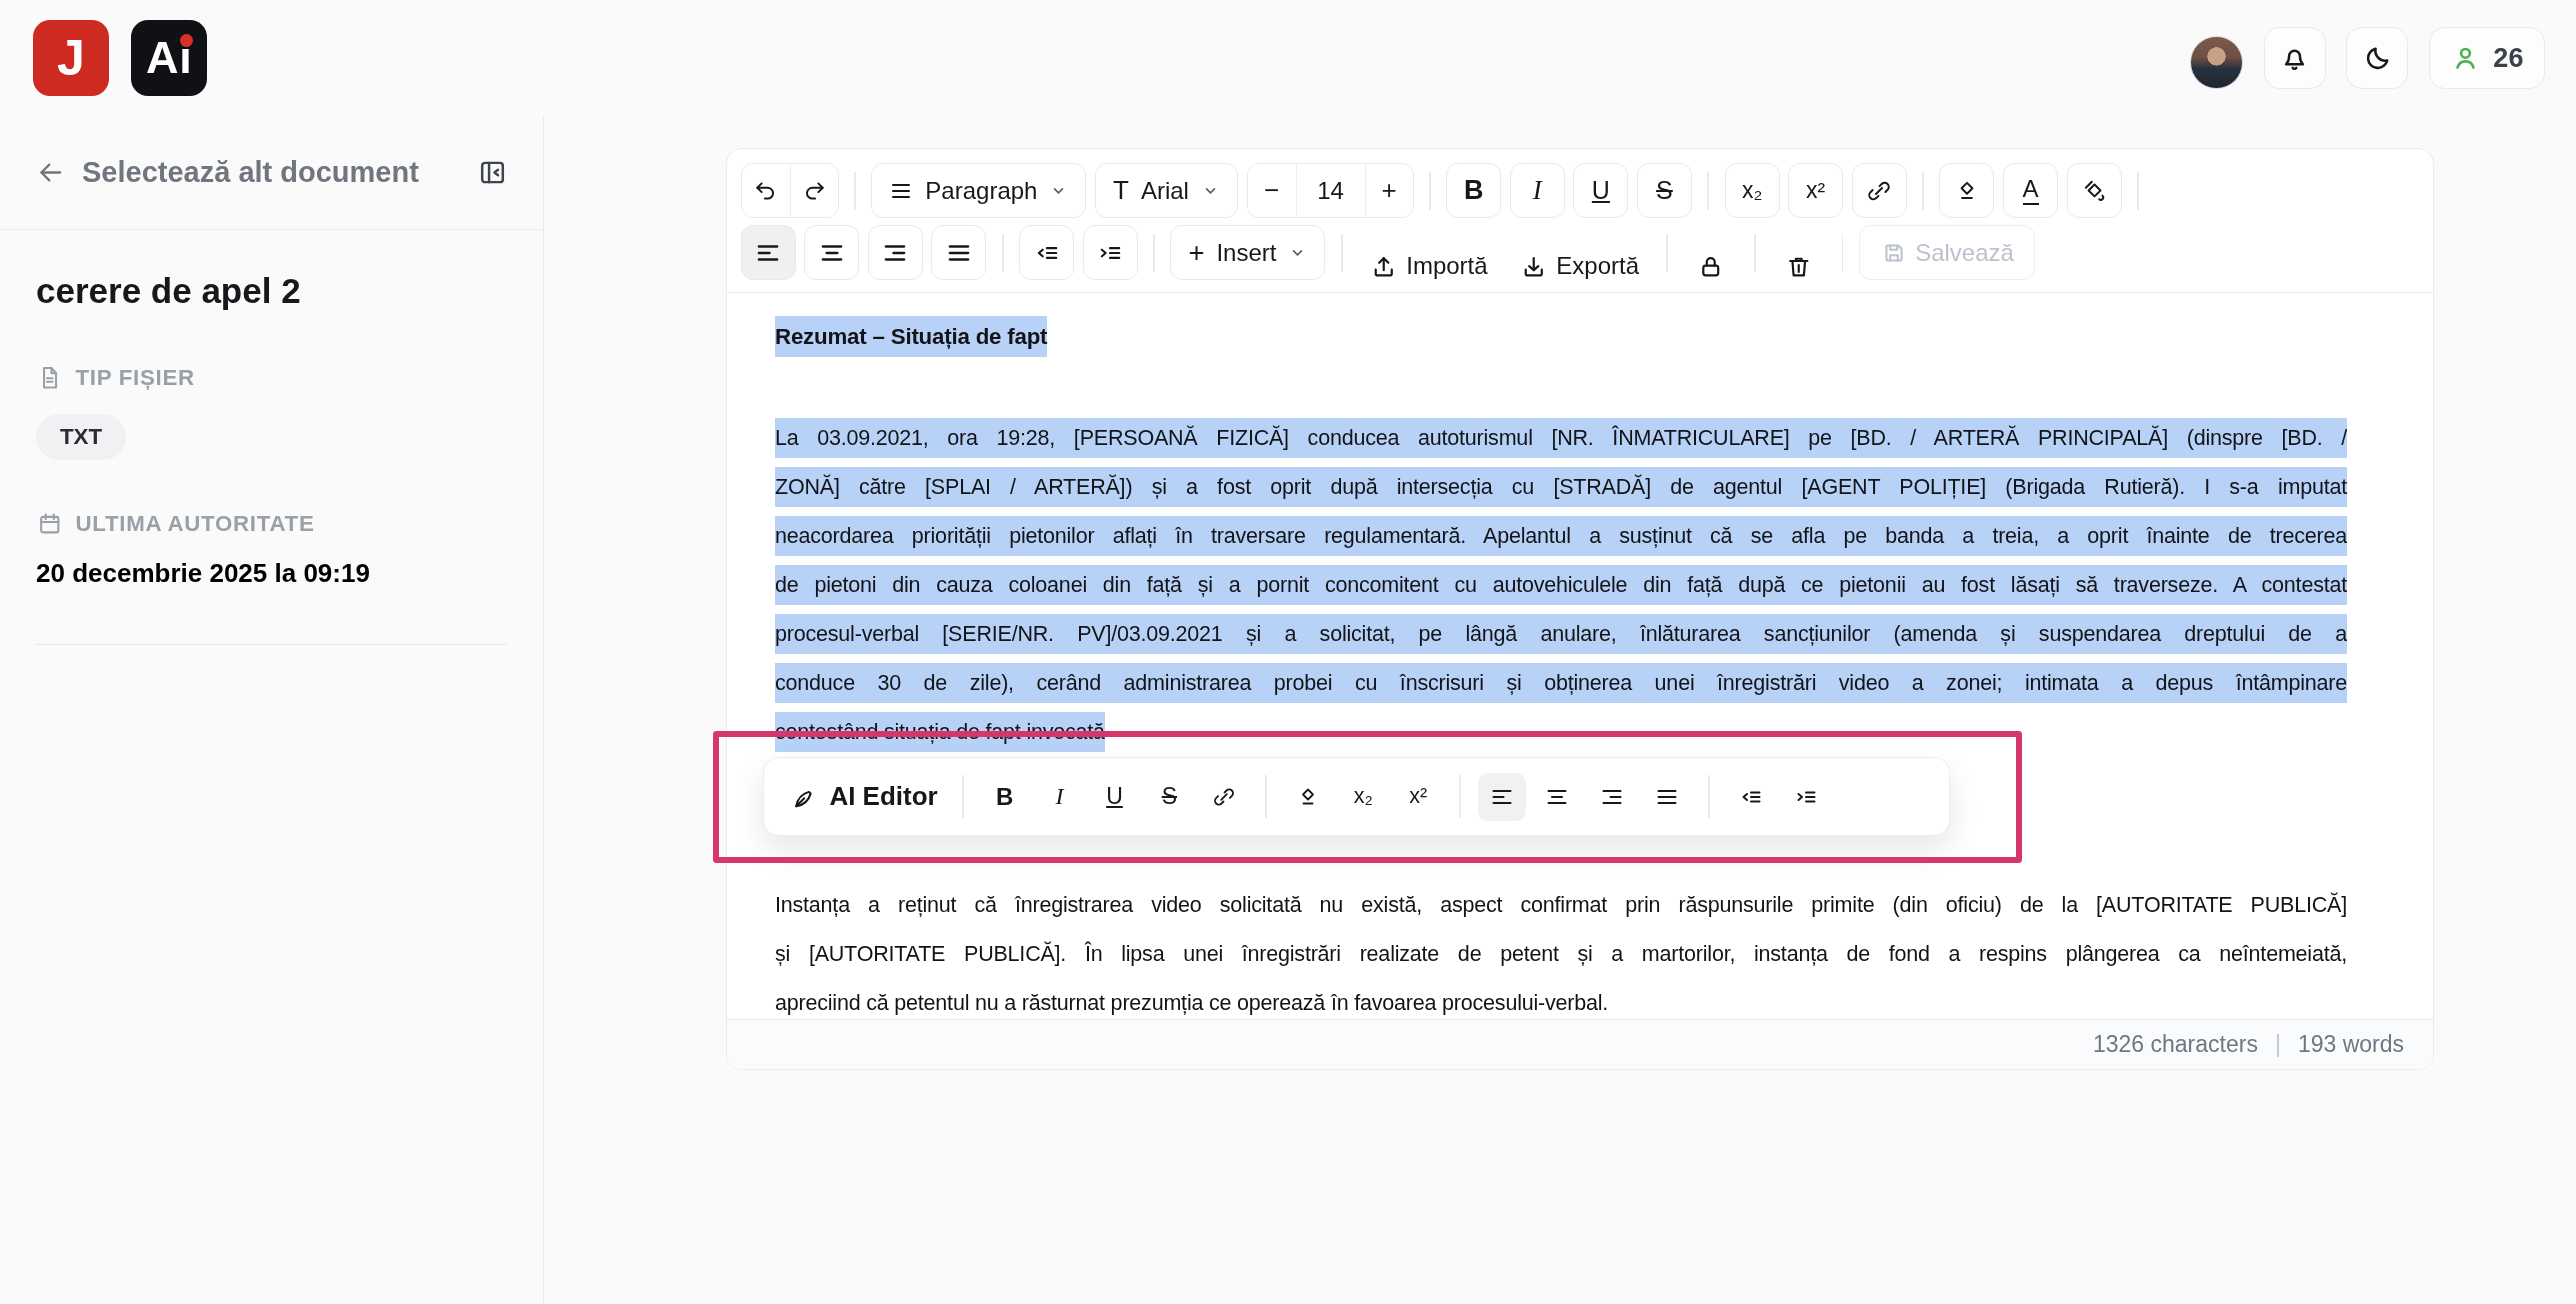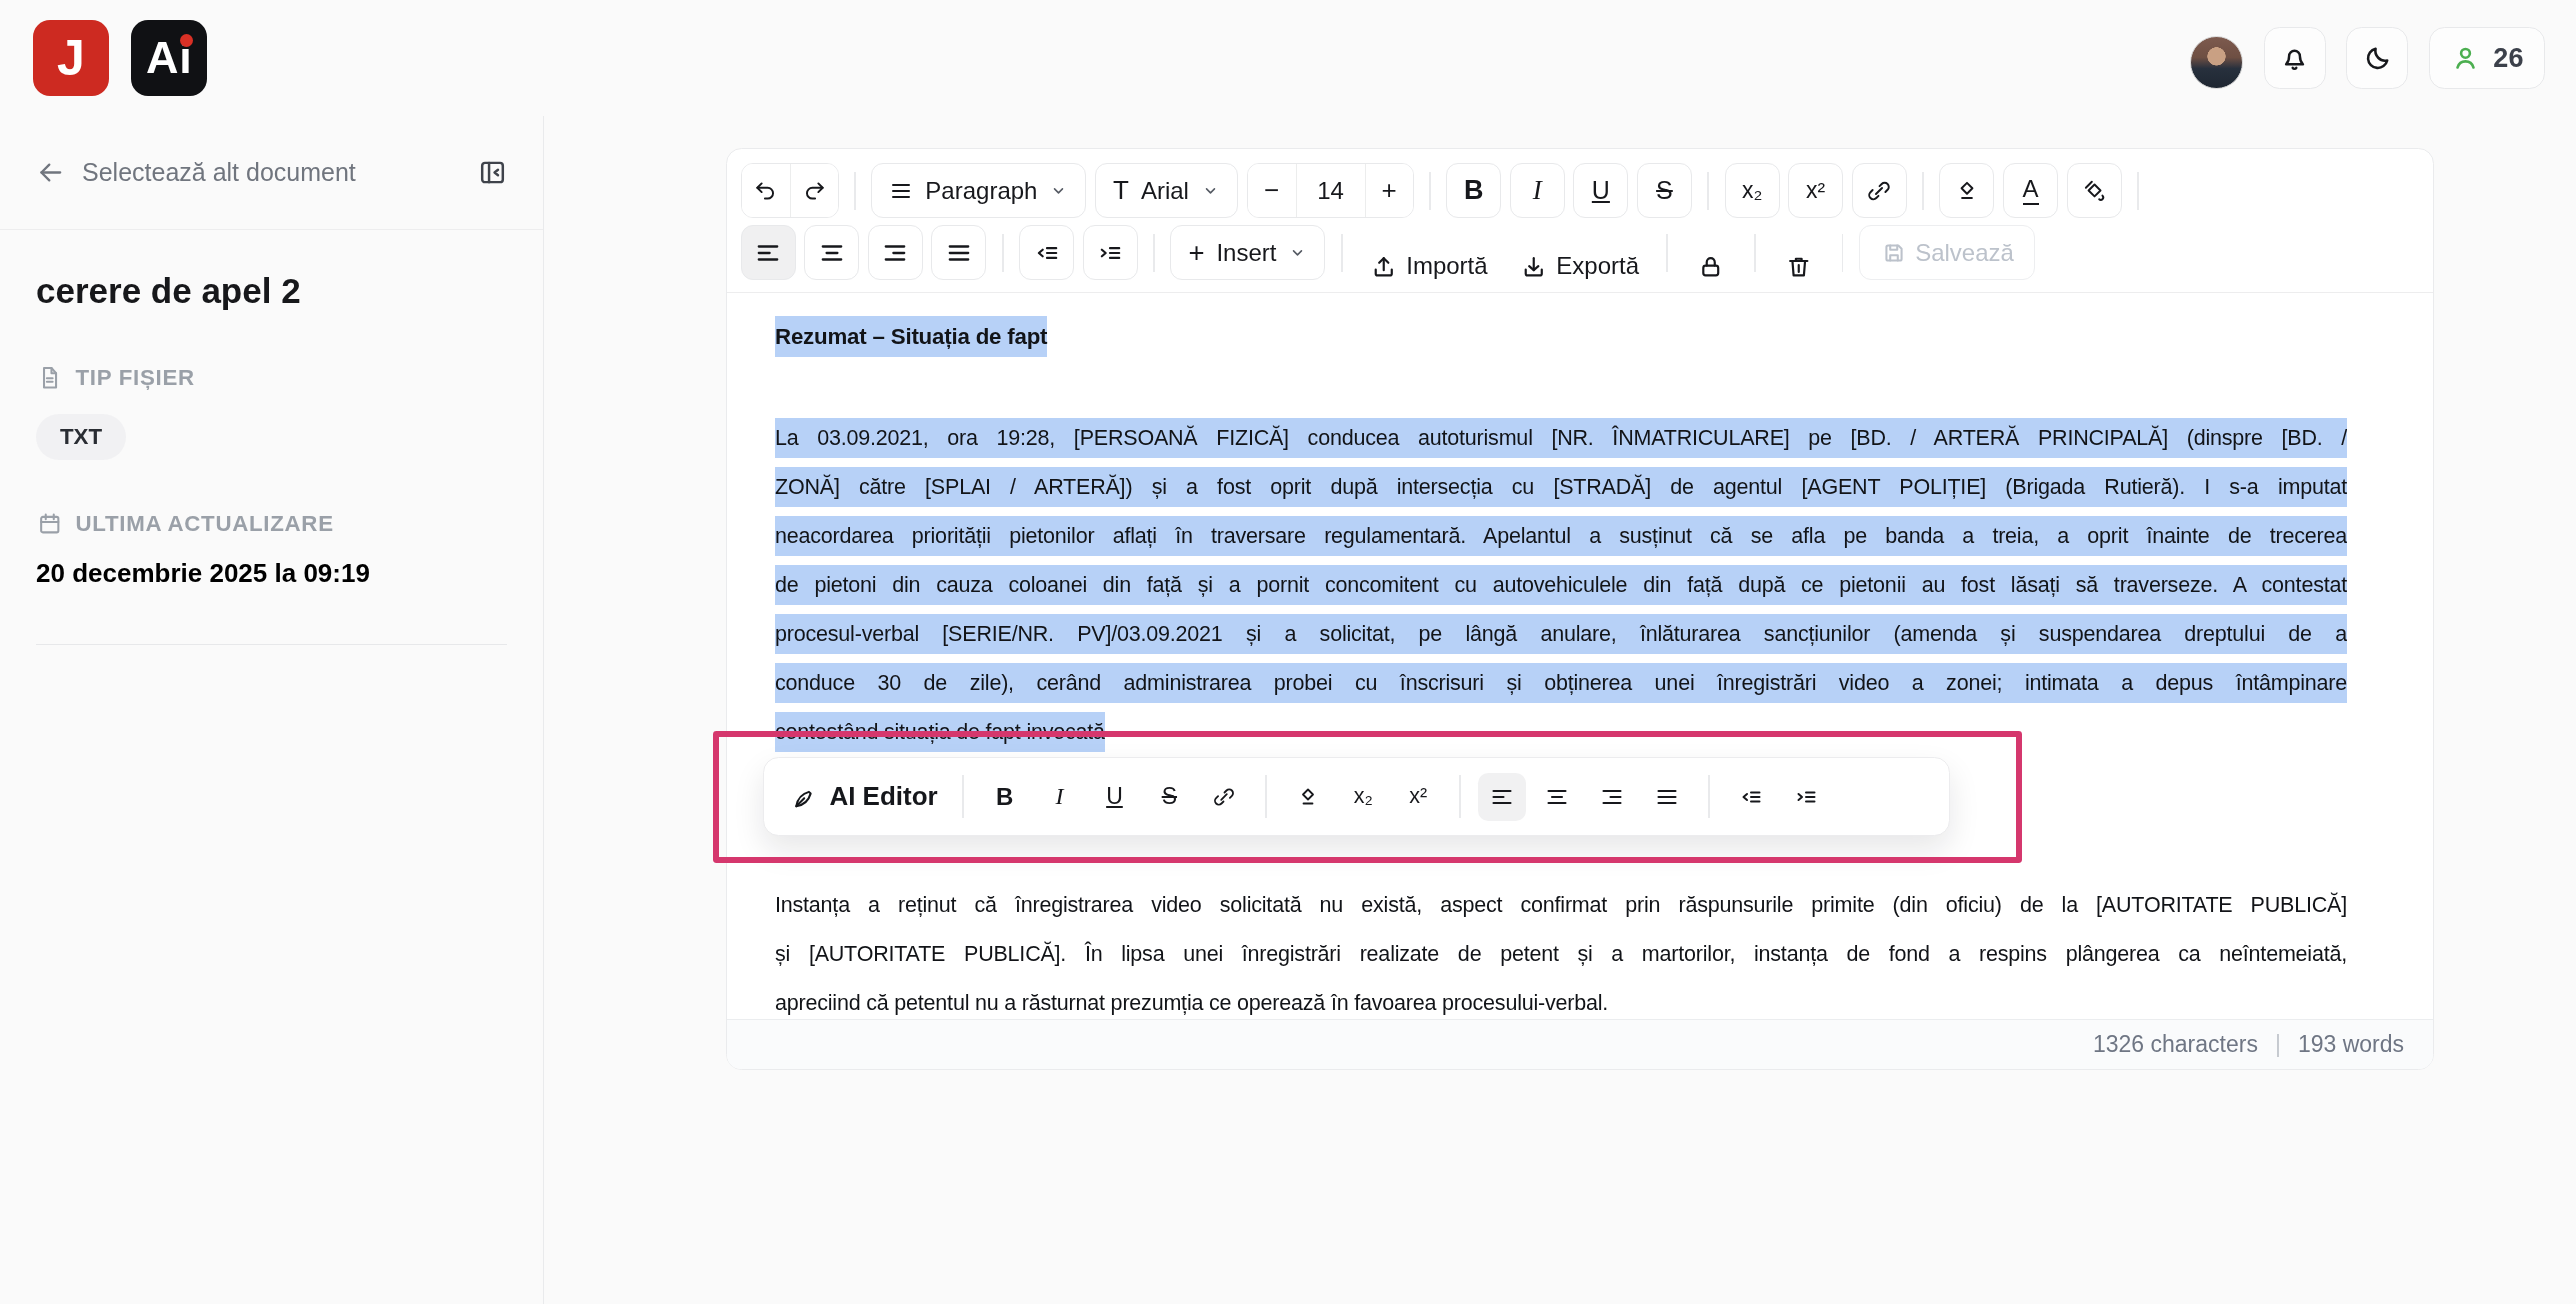--- a/index.html
+++ b/index.html
@@ -21,21 +21,21 @@
       linear-gradient(180deg,#7d5a4e 0%, #6e4f43 40%, #27303d 62%, #1f2732 100%);
       border:0.9px solid #d8d8d8; }
   .icon-btn { width:62px; height:62px; border-radius:15.5px; border:1.7px solid #e8e9eb; background:#fdfdfd; display:flex; align-items:center; justify-content:center; color:#17181c; }
   .credits-btn { height:62px; padding:0 20.6px; border-radius:15.5px; border:1.7px solid #e8e9eb; background:#fdfdfd; display:flex; align-items:center; gap:12px; }
   .credits-btn .num { font-size:27px; font-weight:600; color:#3c414b; }
 
   
   .sidebar { position:absolute; top:116px; left:0; bottom:0; width:544px; border-right:1.7px solid #e9eaec; }
   .sb-head { height:114px; display:flex; align-items:center; justify-content:space-between; padding:0 34px 0 36px; border-bottom:1.7px solid #ededee; }
   .sb-back { display:flex; align-items:center; gap:17px; color:#70757e; cursor:default; }
-  .sb-back .lbl { font-size:25px; }
+  .sb-back .lbl { font-size:29px;font-weight:bold; }
   .sb-collapse { color:#3f434b; background:none; border:none; display:flex; }
   .sb-body { padding:0 36px; }
   .doc-title { margin-top:41px; font-size:35px; font-weight:700; color:#17181b; }
   .meta-row { display:flex; align-items:center; gap:12px; color:#9aa0a8; }
   .meta-row.first { margin-top:53px; }
   .meta-row.second { margin-top:50px; }
   .meta-row .mlbl { font-size:22.3px; font-weight:600; letter-spacing:0.7px; }
   .pill { display:inline-block; margin-top:22.3px; background:#f1f1f3; border-radius:858px; padding:10.3px 24px; font-size:22.3px; font-weight:700; color:#2a2d33; }
   .meta-value { margin-top:20.6px; font-size:26px; font-weight:700; color:#000000; }
   .sb-divider { margin-top:55px; border:none; border-top:1.7px solid #e7e8ea; }
@@ -167,21 +167,21 @@
         <span class="mlbl">TIP FIȘIER</span>
       </div>
       <span class="pill">TXT</span>
       <div class="meta-row second">
         <span>
             <svg viewBox="0 0 24 24" width="27.5" height="27.5" fill="none" stroke="currentColor" stroke-width="1.8" stroke-linecap="round" stroke-linejoin="round">
               <rect x="4.5" y="6" width="15" height="13.5" rx="1.5"></rect>
               <path d="M8.5 4v4M15.5 4v4M4.5 10.5h15"></path>
             </svg>
           </span>
-        <span class="mlbl">ULTIMA ACTUALIZARE</span>
+        <span class="mlbl">ULTIMA AUTORITATE</span>
       </div>
       <div class="meta-value">20 decembrie 2025 la 09:19</div>
       <hr class="sb-divider">
     </div>
   </aside>
 
   <main class="card">
 
     <div class="tb tb1">
       <div class="group">

